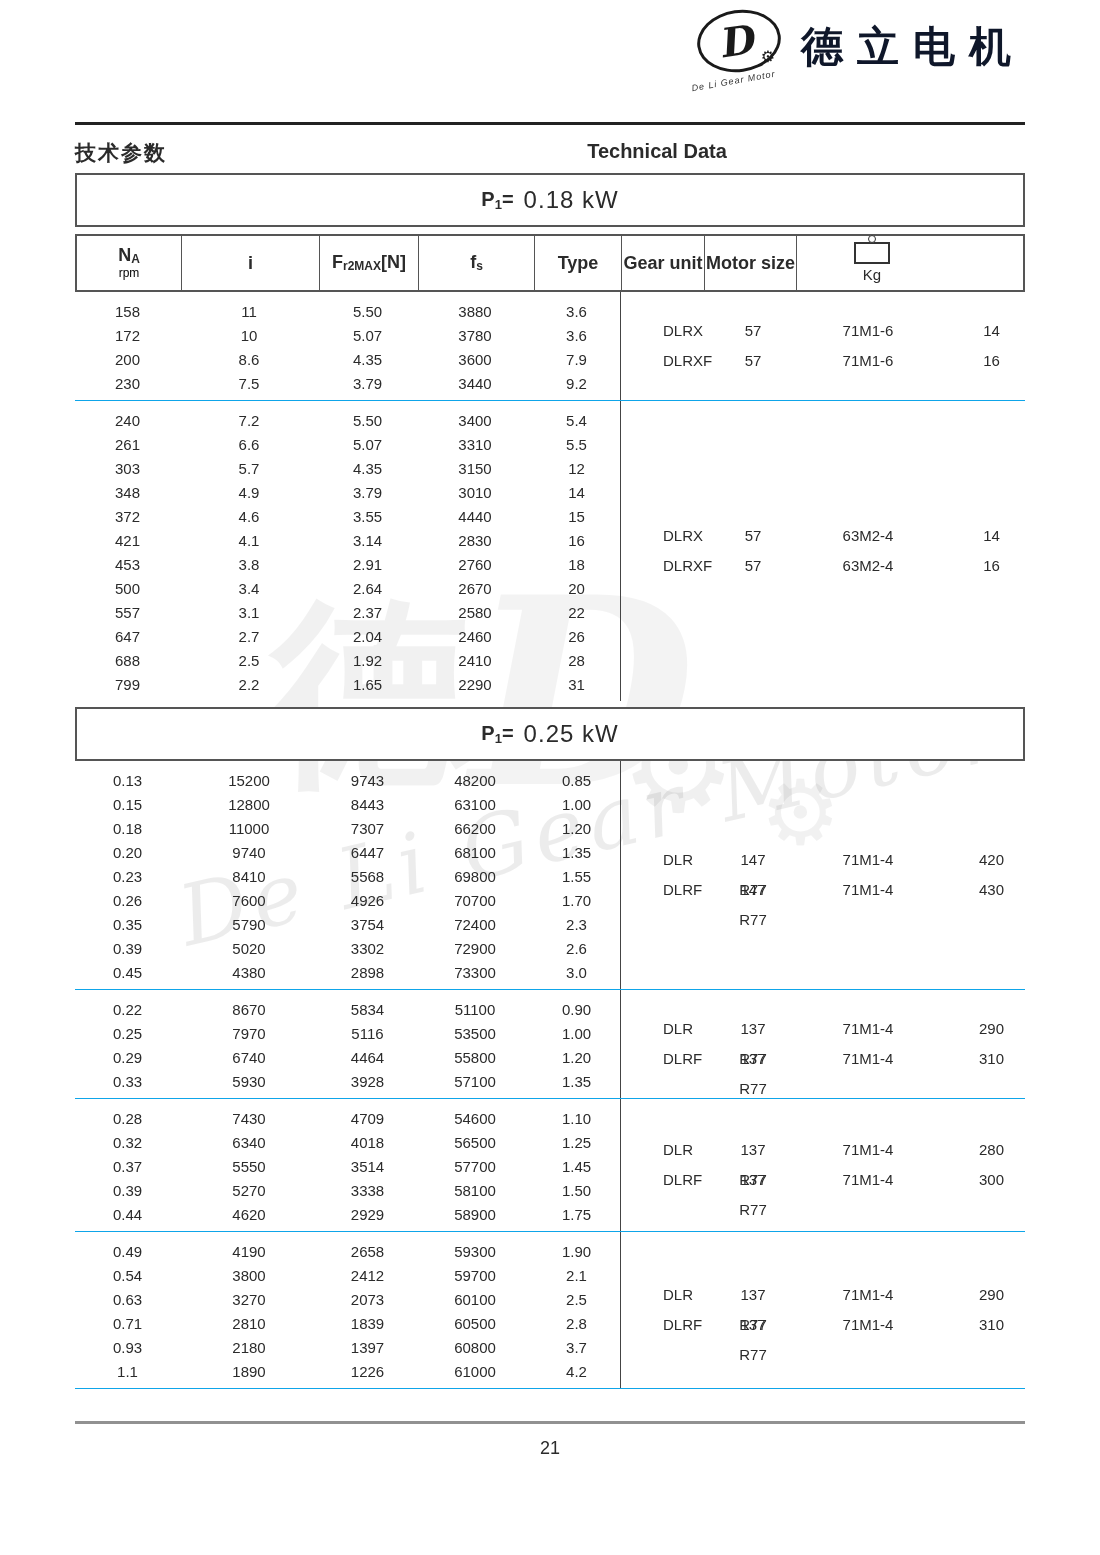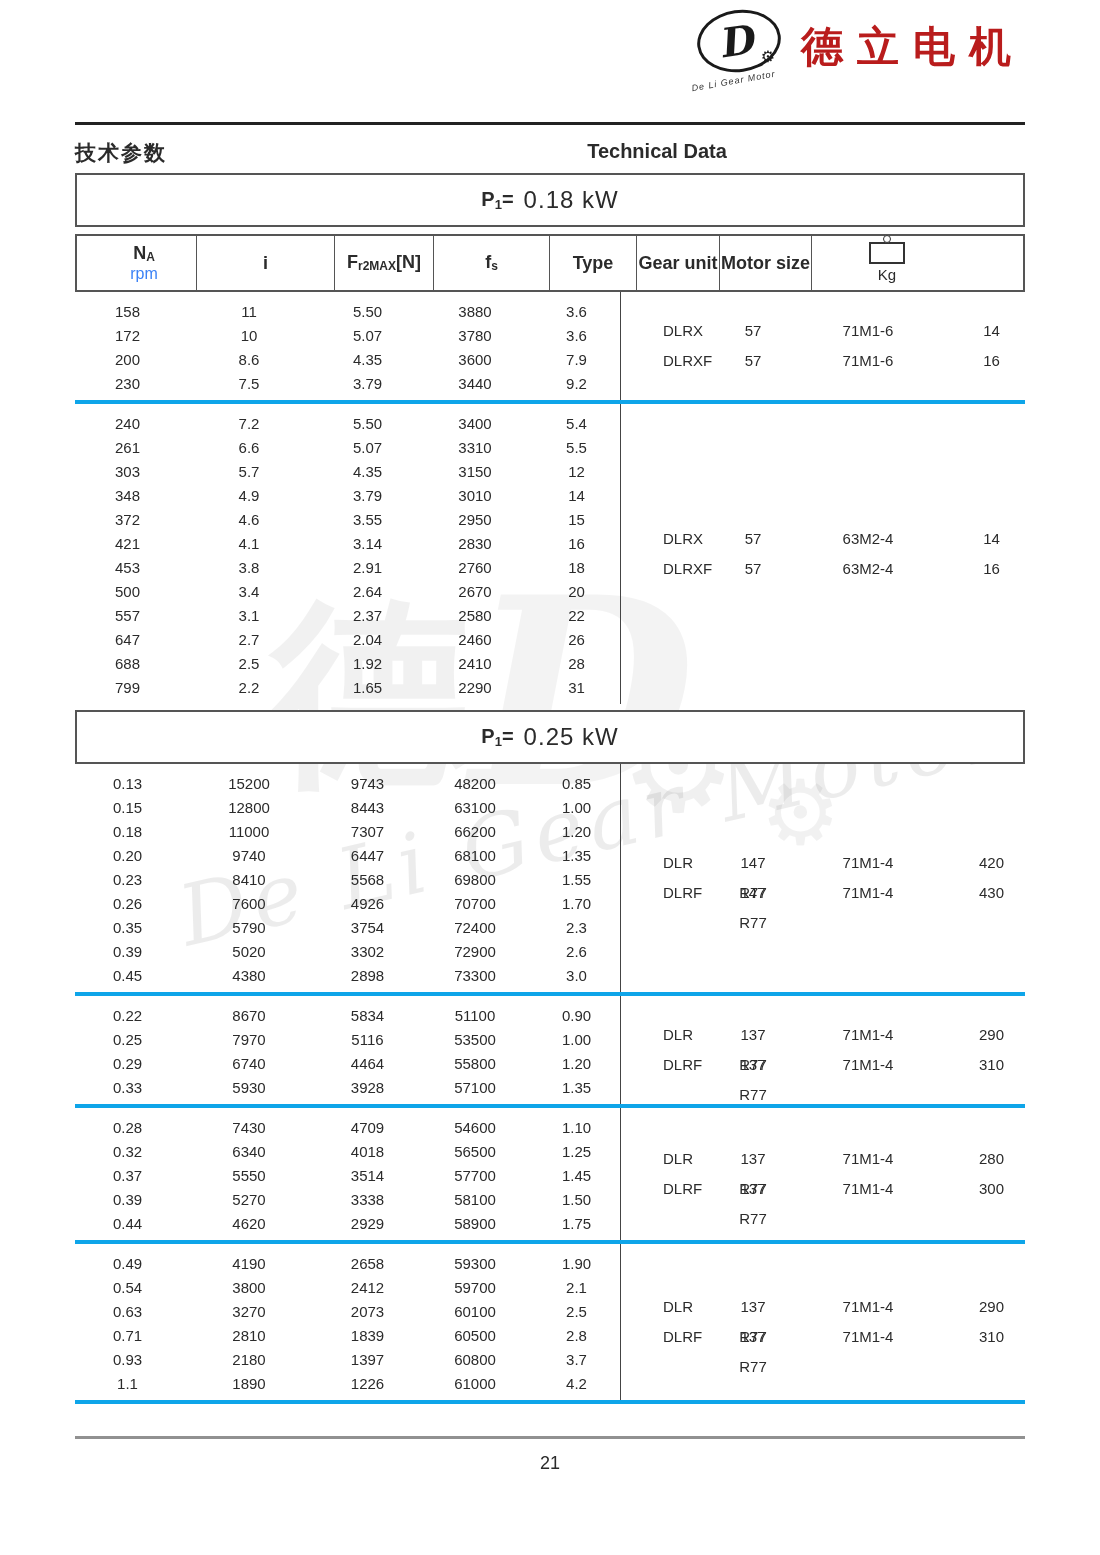--- a/index.html
+++ b/index.html
@@ -12,55 +12,55 @@
   .brand{position:absolute;right:0;top:10px;display:flex;align-items:center;gap:18px;}
   .logo{position:relative;width:86px;height:74px;}
   .logo-ellipse{width:78px;height:56px;border:3px solid #1a1a1a;border-radius:50%;
       display:flex;align-items:center;justify-content:center;transform:rotate(-8deg);}
   .logo-d{font-family:"DejaVu Serif", serif;font-weight:bold;font-style:italic;
       font-size:40px;color:#1a1a1a;line-height:1;}
   .logo-gear{position:absolute;right:8px;bottom:18px;font-size:16px;color:#1a1a1a;}
   .logo-arc{position:absolute;left:-6px;bottom:-2px;font-size:9px;font-style:italic;
       color:#333;transform:rotate(-10deg);white-space:nowrap;letter-spacing:1px;}
   .brand-cn{font-family:"DejaVu Serif", serif;font-weight:bold;font-size:42px;
-      letter-spacing:14px;color:#b91c1c;}
+      letter-spacing:14px;color:#0f172a;}
   .toprule{height:3px;background:#222;margin-top:4px;}
 
   
   .titlerow{position:relative;height:40px;margin-top:8px;}
   .title-cn{position:absolute;left:0;top:6px;font-size:21px;font-weight:bold;letter-spacing:2px;}
   .title-en{position:absolute;left:582px;top:7px;transform:translateX(-50%);
       font-size:20px;font-weight:bold;}
 
   
   .banner{border:2px solid #555;height:50px;display:flex;align-items:center;
       justify-content:center;background:#fff;position:relative;z-index:2;}
   .banner .p{font-size:20px;font-weight:bold;}
   .banner .psub{font-size:13px;font-weight:bold;vertical-align:-3px;}
   .banner .val{font-size:24px;font-weight:normal;letter-spacing:1px;margin-left:10px;}
 
   
   .thead{border:2px solid #555;margin-top:7px;display:grid;height:54px;
       grid-template-columns:105px 138px 99px 116px 87px 83px 92px 150px 80px;
-      position:relative;z-index:2;background:#fff;padding-left:15px;}
+      position:relative;z-index:2;background:#fff;}
   .th{border-right:1px solid #555;display:flex;flex-direction:column;
       align-items:center;justify-content:center;line-height:1.15;}
   .th:last-child{border-right:none;}
   .th .main{font-size:18px;font-weight:bold;}
   .th .sub{font-size:12px;font-weight:bold;vertical-align:-2px;}
-  .th .unit{font-size:16px;color:#3b82f6;}
+  .th .unit{font-size:12px;color:#000000;}
   .kgicon{width:32px;height:18px;border:2px solid #333;position:relative;margin-bottom:2px;}
   .kgicon::before{content:"";position:absolute;left:50%;top:-9px;width:6px;height:6px;
       border:1.5px solid #333;border-radius:50%;transform:translateX(-50%);background:#fff;}
   .kg-label{font-size:15px;}
 
   
   .tbody{position:relative;z-index:2;}
   .group{position:relative;padding:8px 0 4px 0;}
-  .group.divider{border-bottom:4px solid #0ea5e9;}
+  .group.divider{border-bottom:1px solid #0ea5e9;}
   .vline{position:absolute;left:545px;top:0;bottom:0;width:1px;background:#444;}
   .row{display:grid;grid-template-columns:105px 138px 99px 116px 87px;height:24px;
       line-height:24px;font-size:15px;}
   .row span{text-align:center;}
   .info{position:absolute;left:545px;top:50%;transform:translateY(-50%);width:405px;}
   .irow{display:grid;grid-template-columns:108px 50px 180px 67px;height:30px;
       line-height:30px;font-size:15px;}
   .irow .t{text-align:left;padding-left:43px;}
   .irow .g,.irow .m,.irow .k{text-align:center;}
 
@@ -219,21 +219,21 @@
           <span>348</span>
           <span>4.9</span>
           <span>3.79</span>
           <span>3010</span>
           <span>14</span>
         </div>
         <div class="row">
           <span>372</span>
           <span>4.6</span>
           <span>3.55</span>
-          <span>2950</span>
+          <span>4440</span>
           <span>15</span>
         </div>
         <div class="row">
           <span>421</span>
           <span>4.1</span>
           <span>3.14</span>
           <span>2830</span>
           <span>16</span>
         </div>
         <div class="row">

